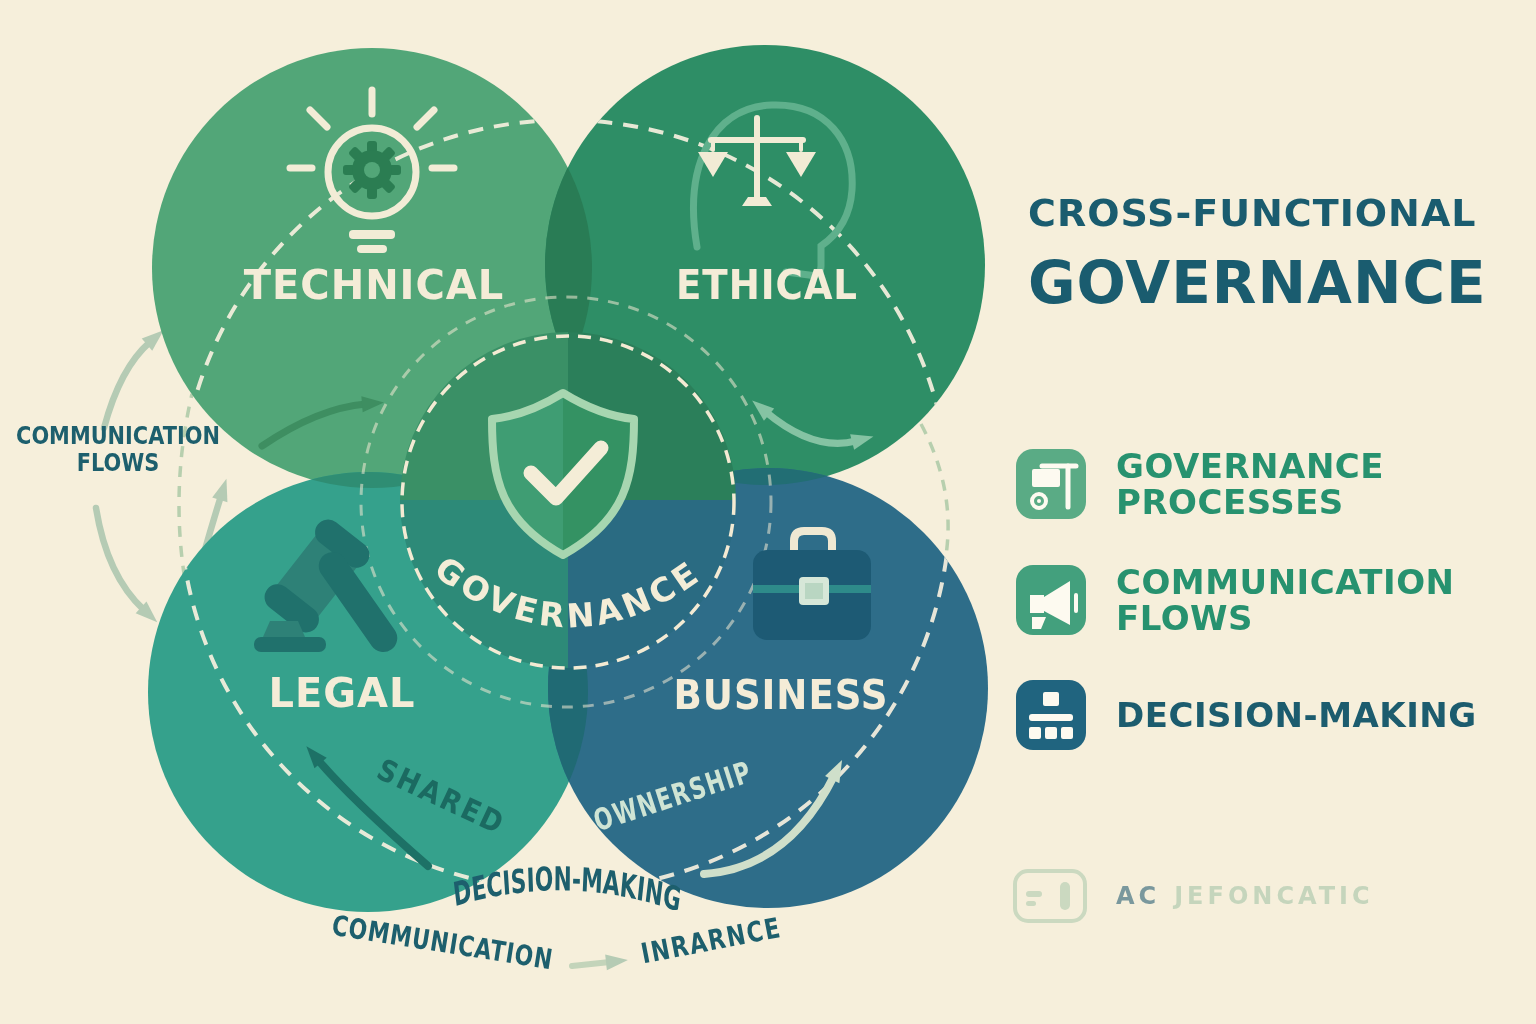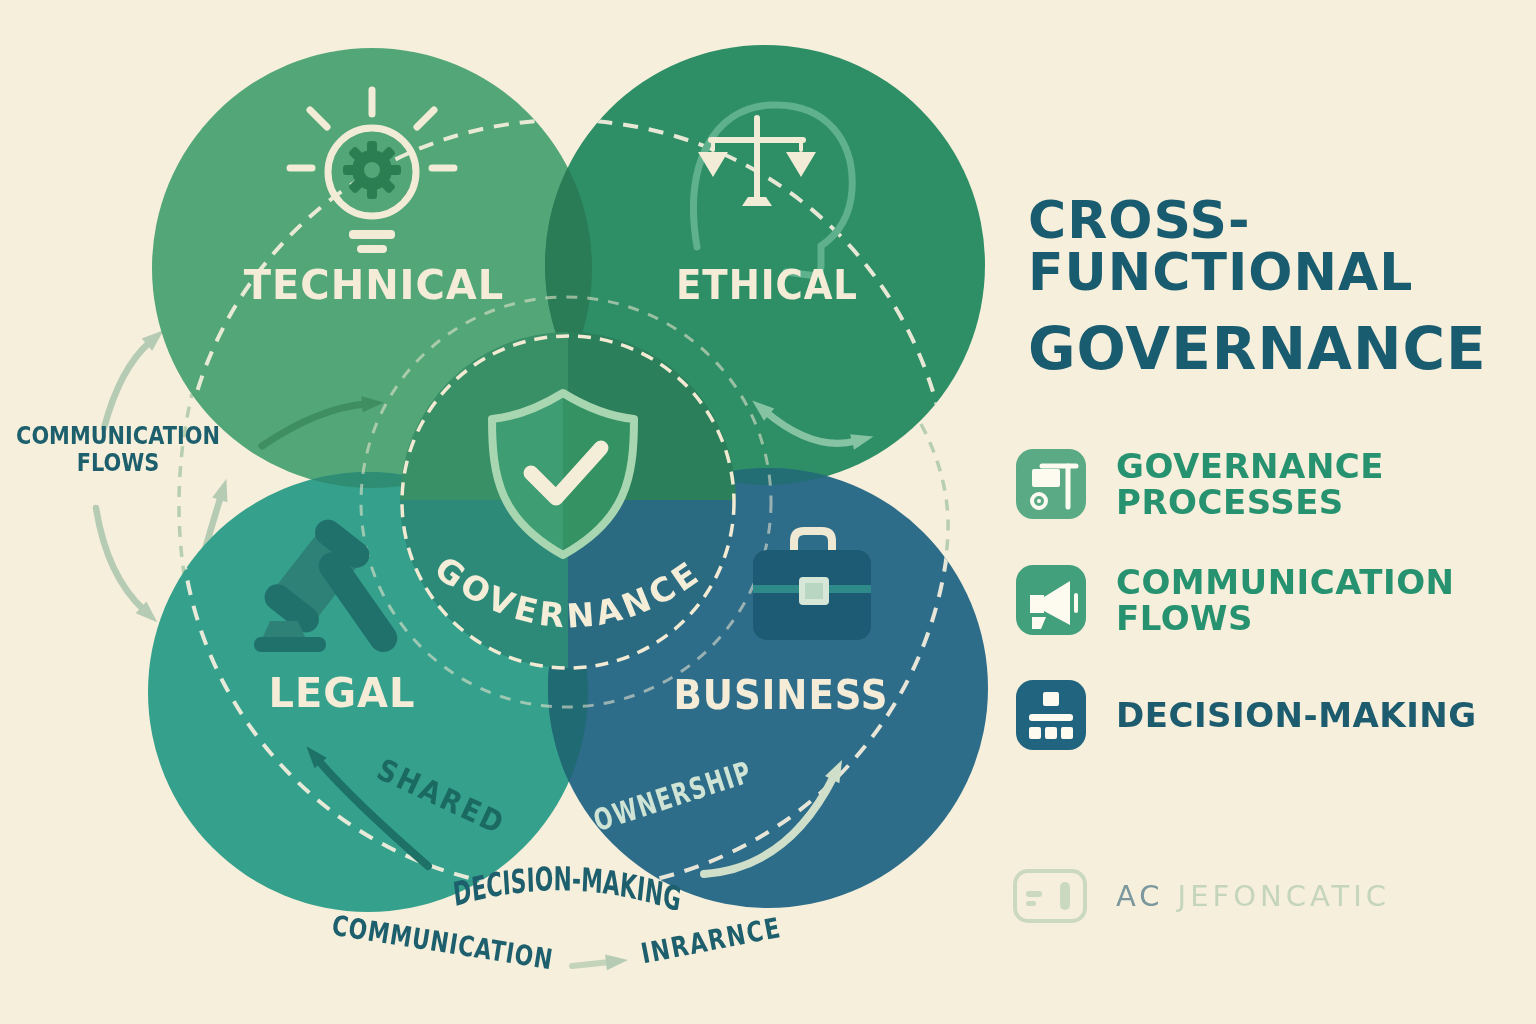--- a/index.html
+++ b/index.html
@@ -8,31 +8,31 @@
   svg text{font-family:"DejaVu Sans",sans-serif;font-weight:bold;}
   .dash-sage{fill:none;stroke:#b7cfae;stroke-width:3.5;stroke-dasharray:11 9;}
   .ring-big{fill:none;stroke:rgba(246,240,222,.92);stroke-width:4;stroke-dasharray:15 11;}
   .ring-mid{fill:none;stroke:#f3ead3;stroke-width:3;stroke-dasharray:11 10;opacity:.55;}
   .ring-inner{fill:none;stroke:#f3ead3;stroke-width:3.5;stroke-dasharray:13 9;}
   .arrow-sage{fill:none;stroke:#b5cbb4;stroke-width:6.5;stroke-linecap:round;}
   .circle-label{fill:#f4ecd7;font-size:40px;letter-spacing:1px;}
   .annot-teal{fill:#1d5f6d;}
   .panel{position:absolute;left:1000px;top:0;width:536px;height:1024px;}
   .title{position:absolute;left:28px;top:194px;color:#1a5c6f;}
-  .title .t1{font-size:52px;font-weight:bold;letter-spacing:1px;line-height:1;}
+  .title .t1{font-size:38px;font-weight:bold;letter-spacing:1px;line-height:1;}
   .title .t2{font-size:58px;font-weight:bold;letter-spacing:1px;line-height:1;margin-top:22px;}
   .legend{position:absolute;left:16px;top:448px;}
   .legend-item{display:flex;align-items:center;margin-bottom:44px;}
   .legend-icon{width:70px;height:70px;border-radius:17px;flex:0 0 70px;
                display:flex;align-items:center;justify-content:center;}
   .li-1{background:#5aab85;} .li-2{background:#43a07d;} .li-3{background:#20647f;}
   .legend-label{margin-left:30px;font-size:34px;font-weight:bold;line-height:36px;letter-spacing:0.5px;}
   .lg-green{color:#27926f;} .lg-dark{color:#1c5c6e;}
   .watermark{position:absolute;left:12px;top:868px;display:flex;align-items:center;opacity:.95;}
-  .wm-text{margin-left:26px;font-size:29px;font-weight:normal;letter-spacing:4px;color:#c3d4bb;}
+  .wm-text{margin-left:26px;font-size:24px;font-weight:bold;letter-spacing:4px;color:#c3d4bb;}
   .wm-prefix{color:#74949a;margin-right:14px;}
 </style>
 </head>
 <body>
 
 <div class="stage">
 
 <svg width="1000" height="1024" viewBox="0 0 1000 1024" style="position:absolute;left:0;top:0">
   <defs>
     <clipPath id="clipT">

